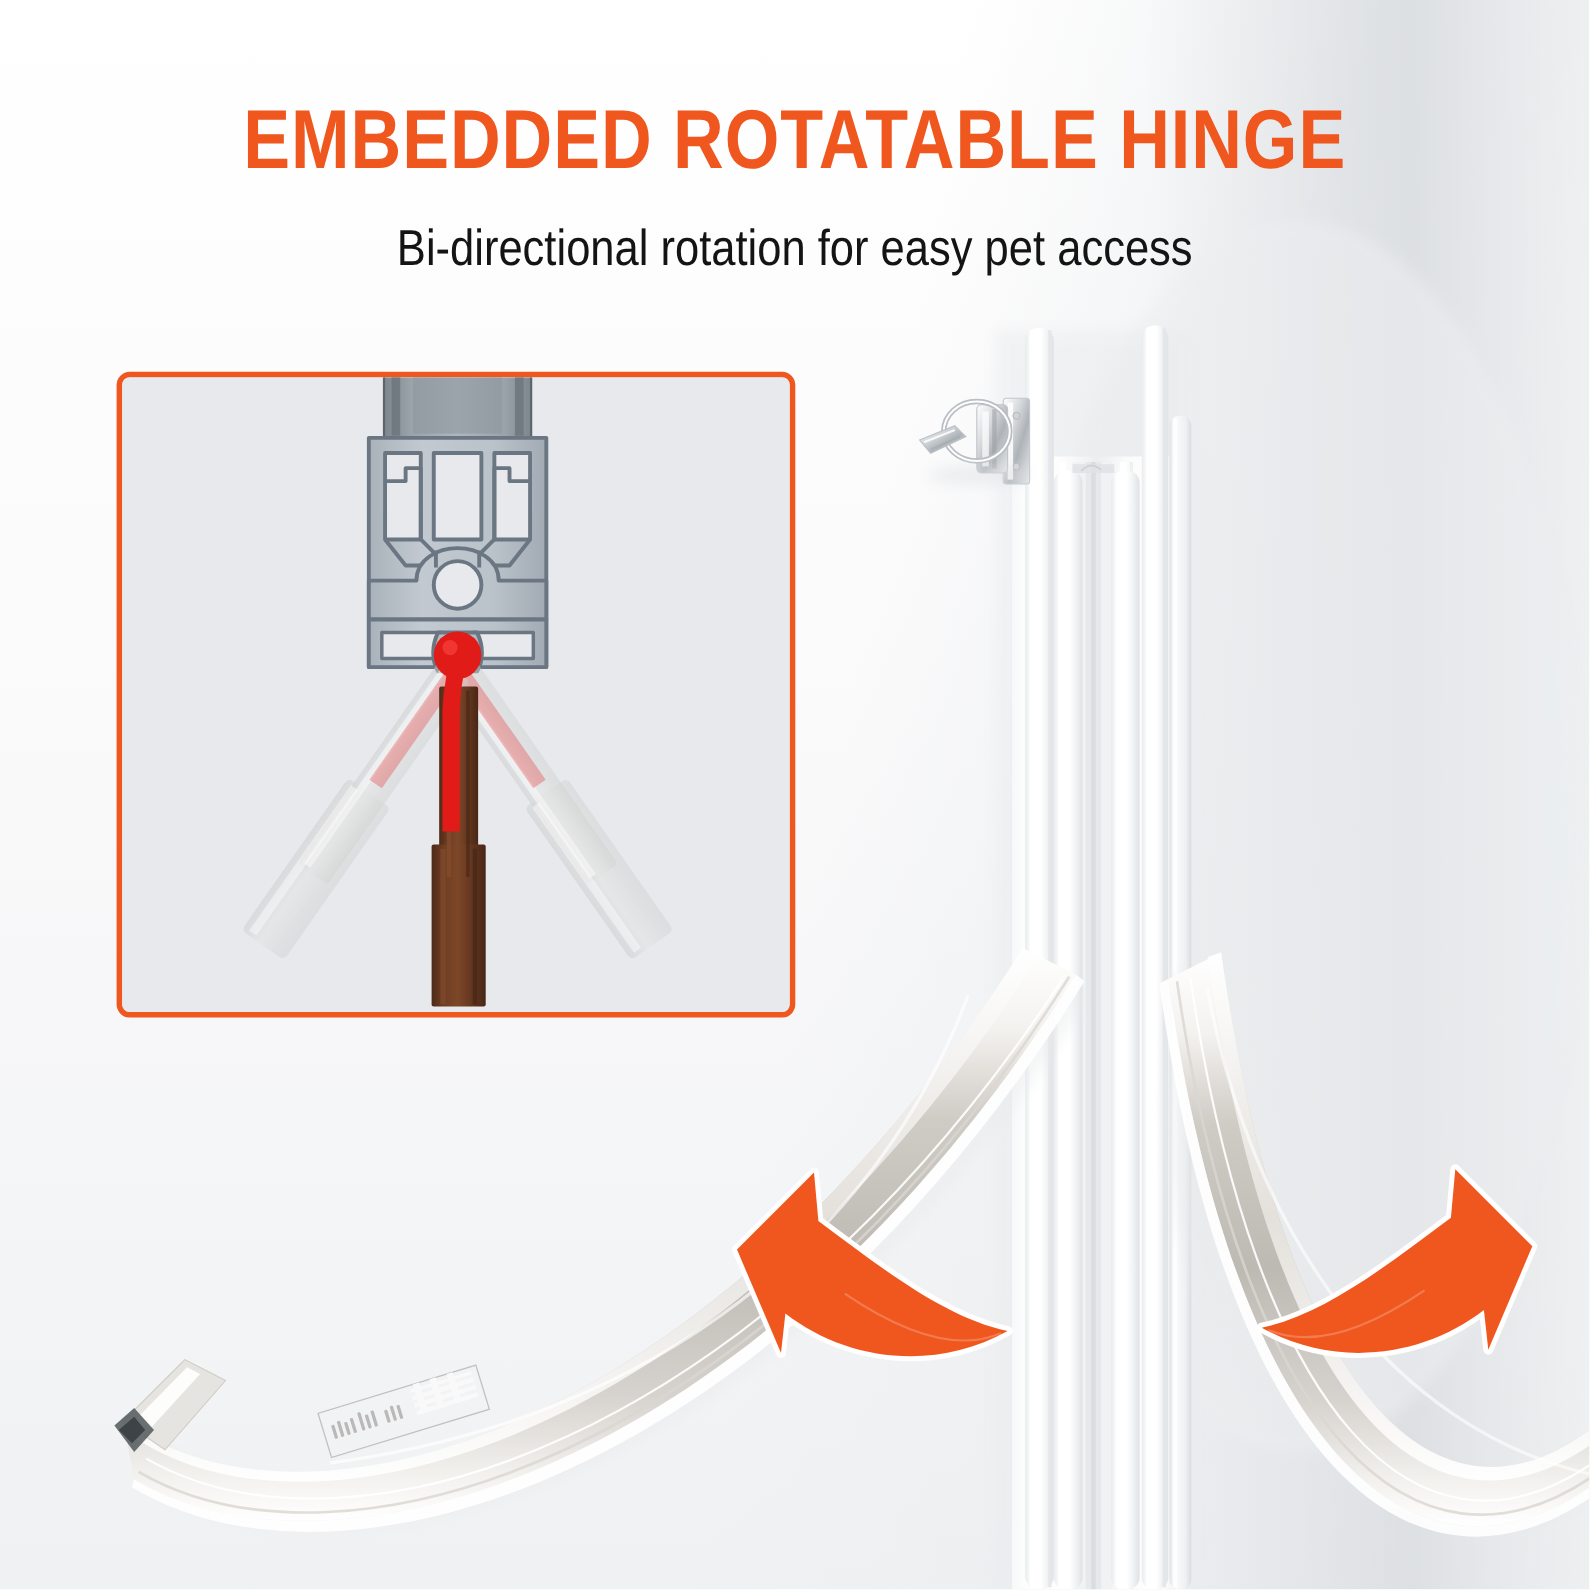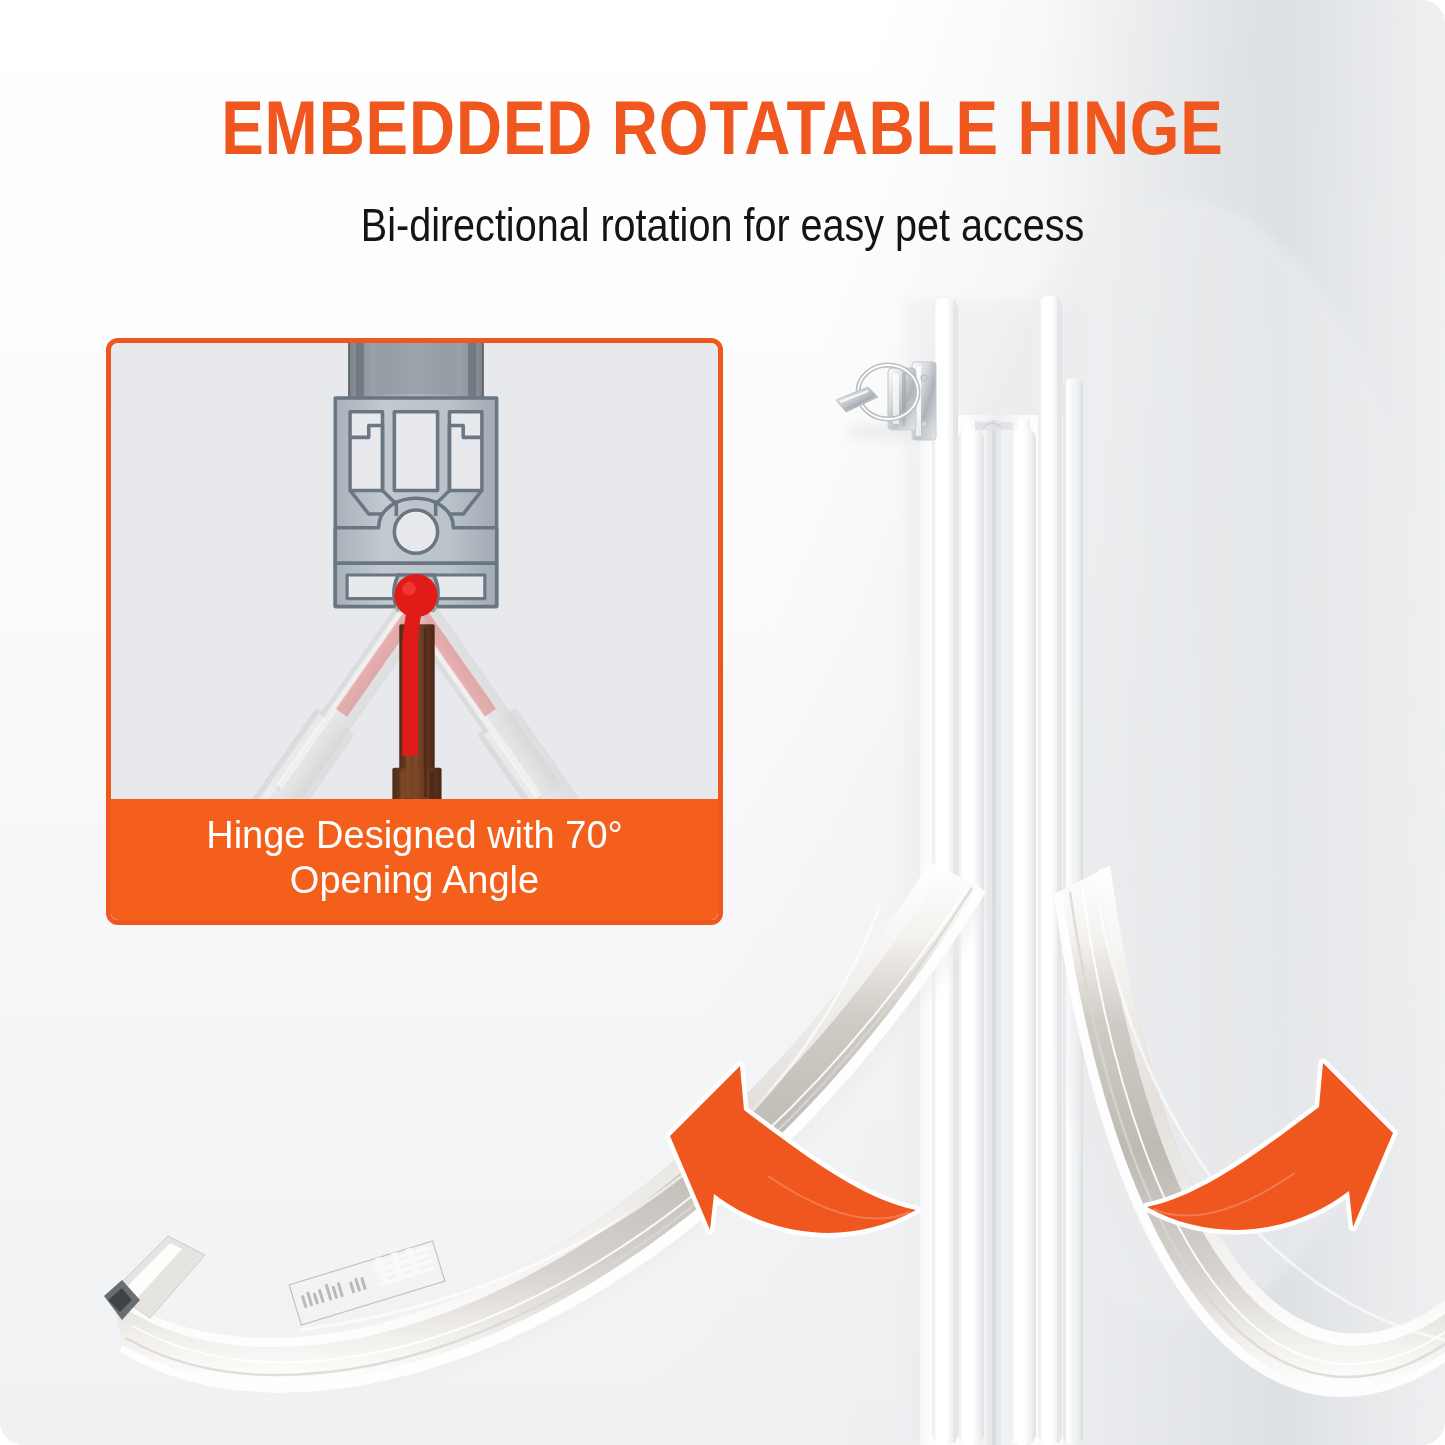--- a/index.html
+++ b/index.html
@@ -6,21 +6,20 @@
   html,body{margin:0;padding:0;}
   body{
     width:1445px;height:1445px;overflow:hidden;
     font-family:"Liberation Sans","DejaVu Sans",sans-serif;
     background:#ffffff;
   }
   #stage{
     position:relative;width:1445px;height:1445px;overflow:hidden;
     background:
       radial-gradient(circle at 18% 8%, #ffffff 0%, #fbfbfc 38%, #f2f3f5 100%);
-    border-radius: 24px;
   }
   
   #photo-bg{
     position:absolute;left:0;top:0;width:100%;height:100%;
     background:
       linear-gradient(100deg, rgba(255,255,255,0) 0%, rgba(255,255,255,0) 52%, rgba(236,238,240,.85) 74%, rgba(245,246,247,.6) 100%),
       linear-gradient(180deg, rgba(255,255,255,1) 0%, rgba(250,250,251,1) 45%, rgba(240,241,243,1) 100%);
   }
 
   
@@ -395,19 +394,15 @@
 
       <g>
         <circle cx="310" cy="257" r="22" fill="#E01B18"></circle>
         <circle cx="303" cy="250" r="7" fill="#ff4a47" opacity=".55"></circle>
         <path d="M 302 262 C 298 286, 296 300, 296 312
                  L 296 420 L 312 420 L 312 312
                  C 312 296, 314 280, 318 264 Z" fill="#E01B18"></path>
       </g>
     </svg>
 
-    <div id="inset-caption">
-      <div>Hinge Designed with 70°</div>
-      <div>Opening Angle</div>
-    </div>
   </div>
 
 </div>
 
 </body></html>

